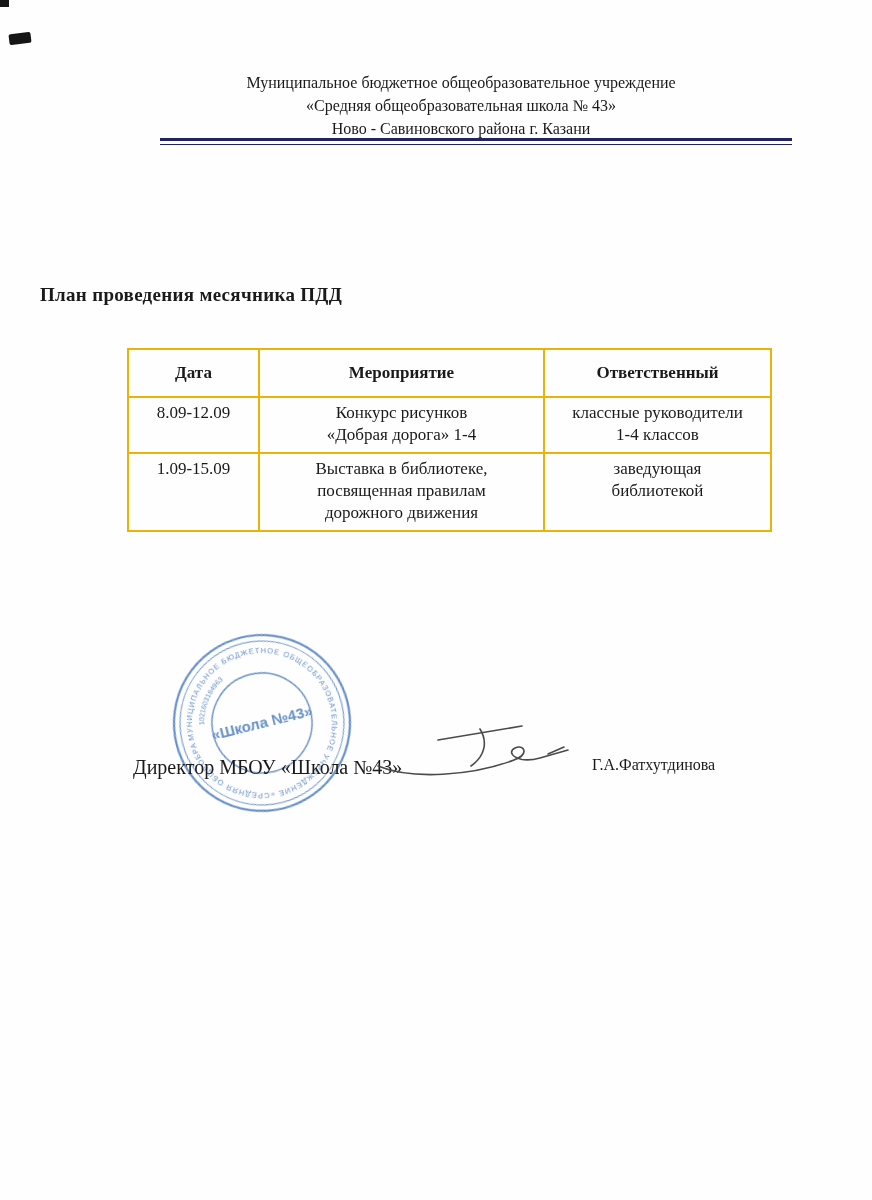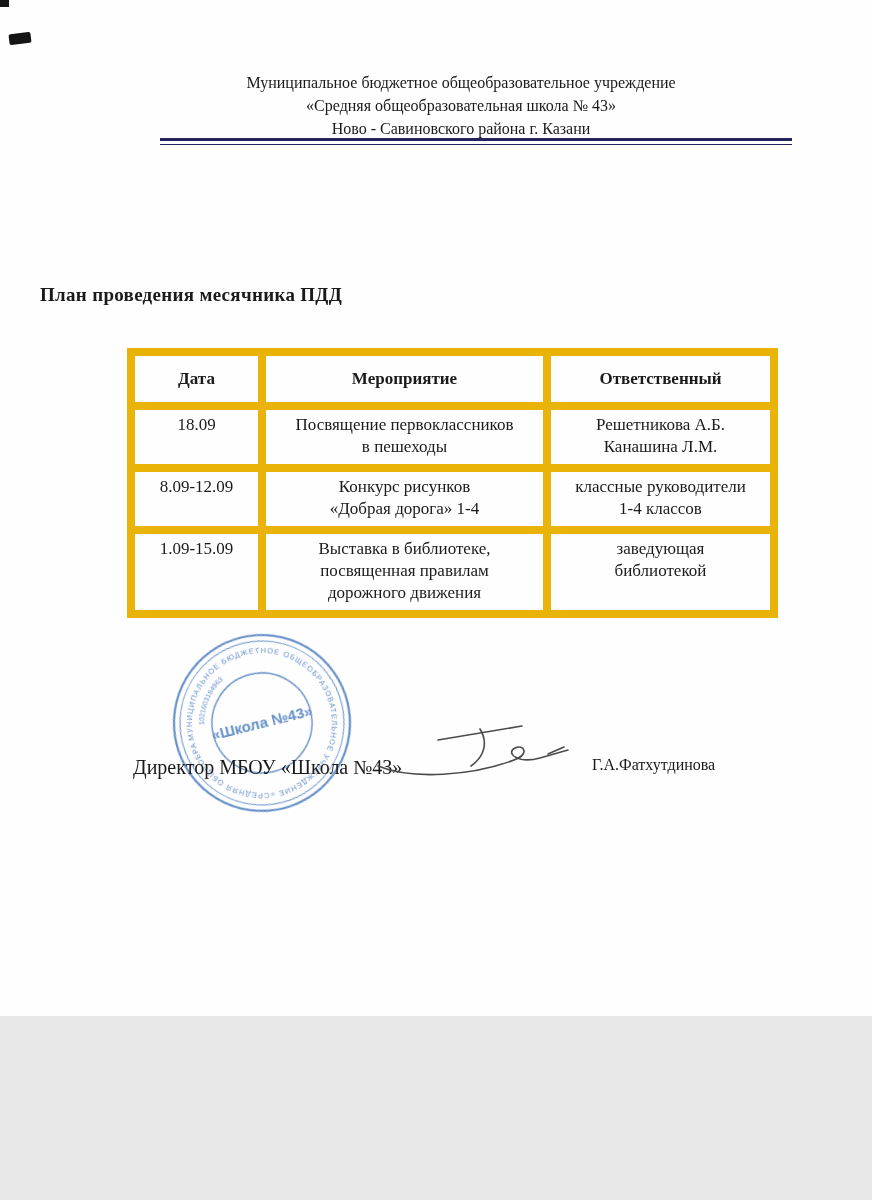--- a/index.html
+++ b/index.html
@@ -1,18 +1,18 @@
 <!DOCTYPE html>
 <html style="--rule: #23245e; --stamp: #4478bd; --ink: #1a1a1a;"><head>
 <meta charset="utf-8">
 <style>
   html,body{margin:0;padding:0;background:#e8e8e8;}
   .page{
     position:relative;
-    width:872px;height:1016px;
+    width:872px;height:1200px;
     margin:0 auto;
     background:#fefefe;
     overflow:hidden;
     font-family:"Liberation Serif","DejaVu Serif",serif;
     color:#1a1a1a;
   }
   .artifact{position:absolute;background:#151515;}
   .art-corner{left:0;top:0;width:9px;height:7px;}
   .art-blob{left:9px;top:33px;width:22px;height:11px;border-radius:2px;transform:rotate(-7deg);}
 
@@ -27,21 +27,21 @@
   }
   .doc-title{
     position:absolute;left:40px;top:284px;width:830px;
     text-align:left;font-size:19px;font-weight:bold;letter-spacing:.3px;
   }
   table.plan{
     position:absolute;left:127px;top:348px;width:643px;
     border-collapse:collapse;table-layout:fixed;
   }
   table.plan th,table.plan td{
-    border:8px solid #eab308;
+    border:2px solid #eab308;
     text-align:center;vertical-align:top;
     font-size:17px;line-height:22px;
     padding:4px 6px 6px 6px;
     white-space:pre-line;
     font-family:"Liberation Serif","DejaVu Serif",serif;
   }
   table.plan th{
     font-size:17px;font-weight:bold;
     padding:12px 6px 12px 6px;
   }
@@ -90,27 +90,20 @@
     </colgroup>
     <thead>
       <tr>
         <th>Дата</th>
         <th>Мероприятие</th>
         <th>Ответственный</th>
       </tr>
     </thead>
     <tbody>
       <tr>
-        <td class="date-cell">18.09</td>
-        <td>Посвящение первоклассников
-в пешеходы</td>
-        <td>Решетникова А.Б.
-Канашина Л.М.</td>
-      </tr>
-      <tr>
         <td class="date-cell">8.09-12.09</td>
         <td>Конкурс рисунков
 «Добрая дорога» 1-4</td>
         <td>классные руководители
 1-4 классов</td>
       </tr>
       <tr>
         <td class="date-cell">1.09-15.09</td>
         <td>Выставка в библиотеке,
 посвященная правилам

